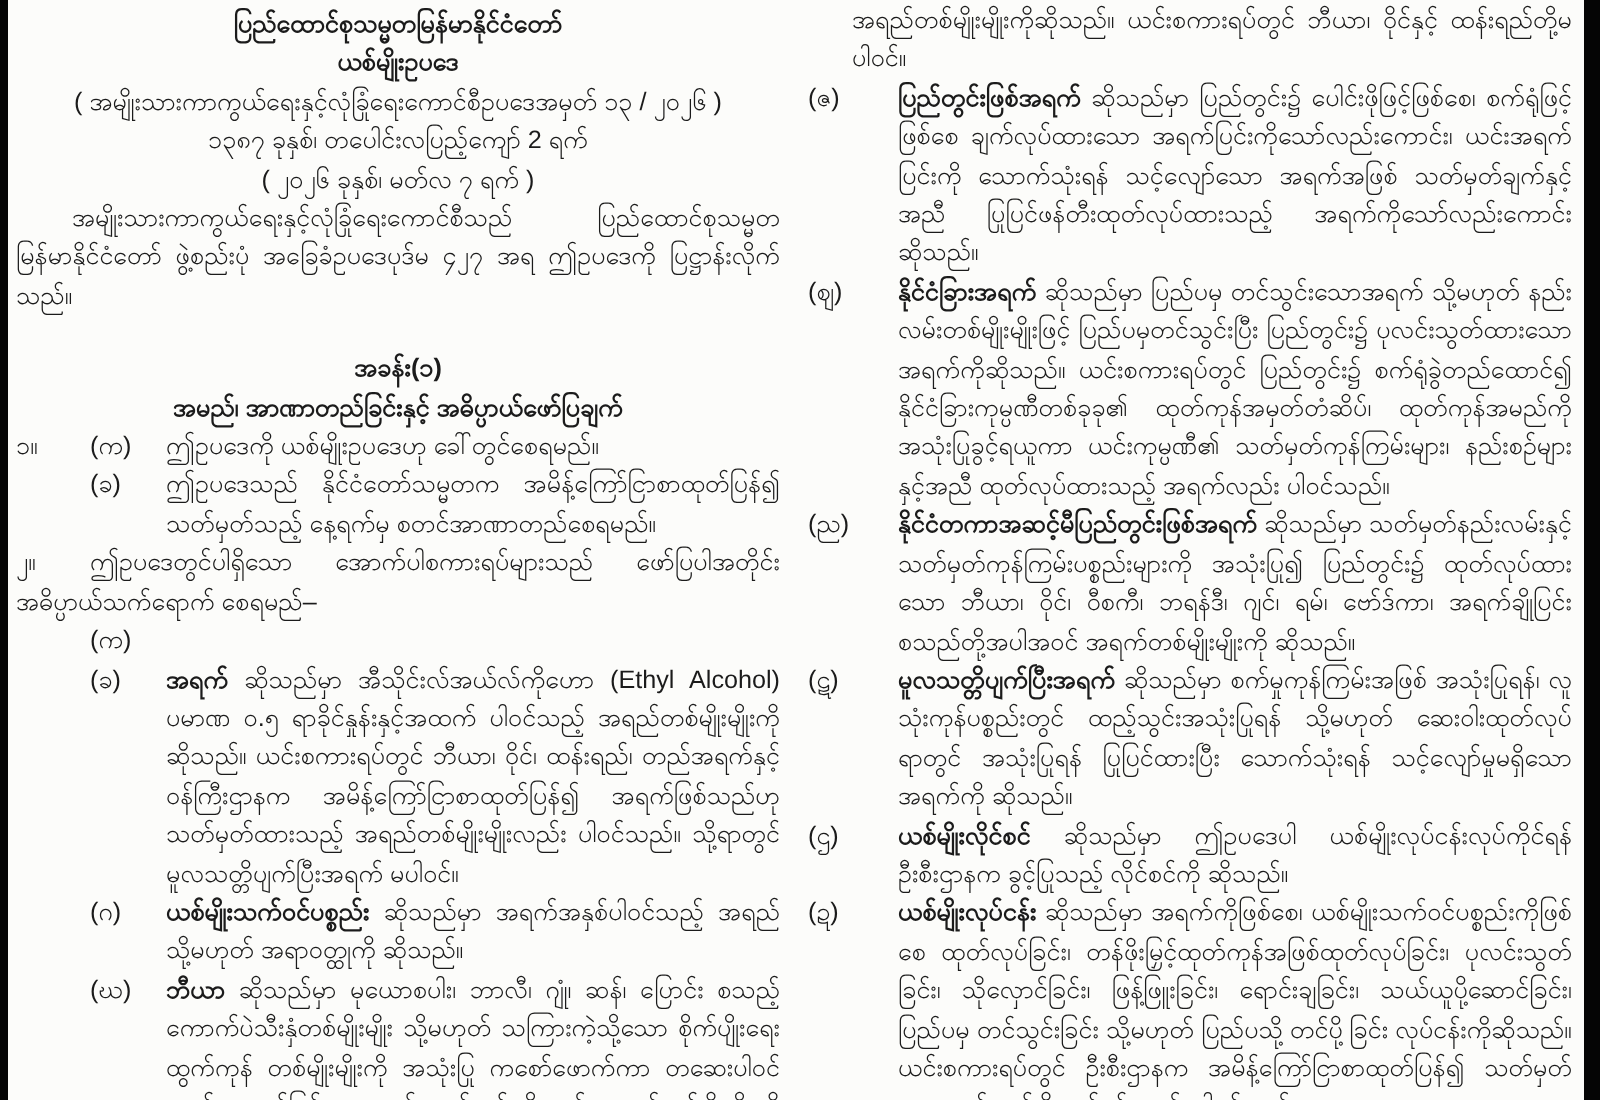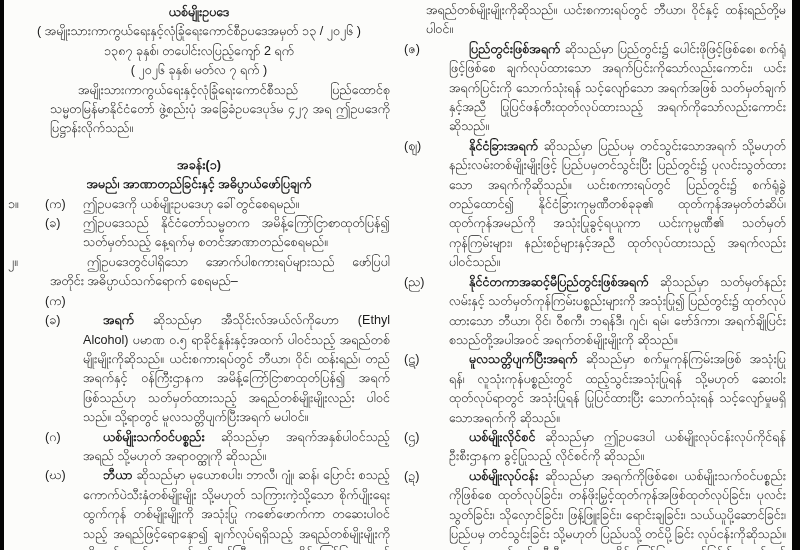--- a/index.html
+++ b/index.html
@@ -14,46 +14,47 @@
   .edge-left{left:0;width:4px;}
   .edge-right{right:0;width:8px;}
   .cols{display:flex;gap:14px;padding:0 14px 0 8px;align-items:flex-start;}
   .col{width:50%;min-width:0;}
   .col-left{padding-top:3px;}
   .col-right{padding-top:1px;}
   .center{text-align:center;}
   .bold{font-weight:bold;}
   .hdr div{white-space:nowrap;}
   .chapter{margin-top:17px;}
-  .just{text-align:justify;margin-left:42px;}
+  .just{text-align:justify;}
   p{margin:0;}
   .preamble{text-indent:28px;}
   .secnum-wrap{position:relative;}
   .secnum{position:absolute;left:0;top:0;}
   .s2intro{text-indent:37px;}
   .row{display:flex;align-items:flex-start;}
   .num{flex:0 0 37px;}
   .lbl{flex:0 0 38px;}
   .txt{flex:1;min-width:0;text-align:justify;}
   .defrow{margin-left:37px;}
   .lbl-r{flex:0 0 45px;}
   .cont-line{margin-left:22px;}
-  b{font-weight:bold;margin-left:20px;}
+  b{font-weight:bold;}
 </style>
 </head>
 <body>
 
 <div class="page">
   <div class="edge edge-left"></div>
   <div class="edge edge-right"></div>
 
   <div class="cols">
 
     <div class="col col-left">
       <div class="hdr center">
+        <div class="bold">ပြည်ထောင်စုသမ္မတမြန်မာနိုင်ငံတော်</div>
         <div class="bold">ယစ်မျိုးဥပဒေ</div>
         <div>( အမျိုးသားကာကွယ်ရေးနှင့်လုံခြုံရေးကောင်စီဥပဒေအမှတ် ၁၃ / ၂၀၂၆ )</div>
         <div>၁၃၈၇ ခုနှစ်၊ တပေါင်းလပြည့်ကျော် 2 ရက်</div>
         <div>( ၂၀၂၆ ခုနှစ်၊ မတ်လ ၇ ရက် )</div>
       </div>
 
       <p class="preamble just">အမျိုးသားကာကွယ်ရေးနှင့်လုံခြုံရေးကောင်စီသည် ပြည်ထောင်စုသမ္မတမြန်မာနိုင်ငံတော် ဖွဲ့စည်းပုံ အခြေခံဥပဒေပုဒ်မ ၄၂၇ အရ ဤဥပဒေကို ပြဋ္ဌာန်းလိုက်သည်။</p>
 
       <div class="center chapter">
         <div class="bold">အခန်း(၁)</div>

